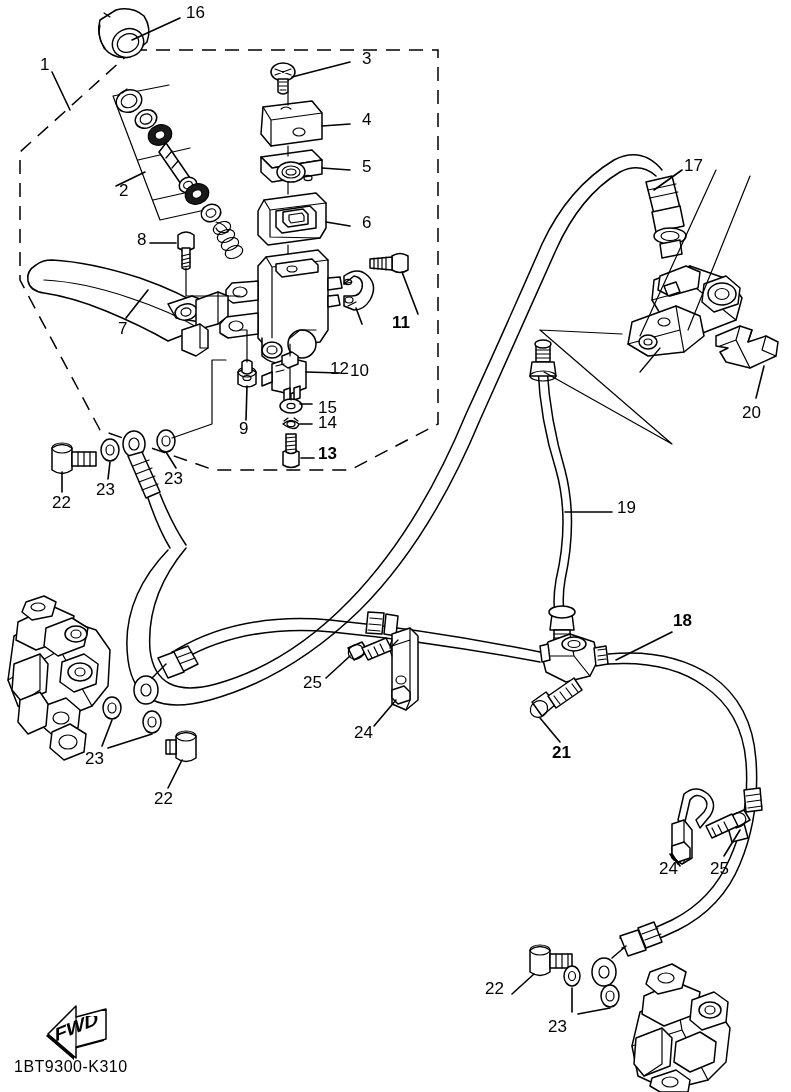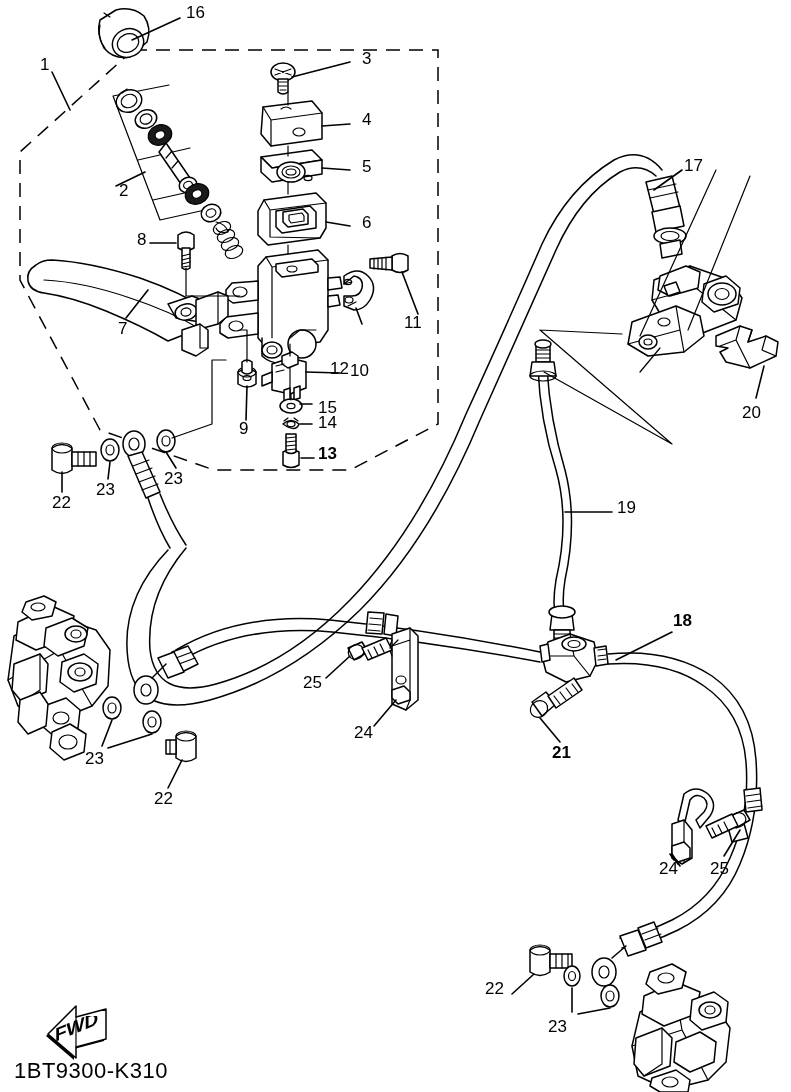--- a/index.html
+++ b/index.html
@@ -1,20 +1,20 @@
 <!DOCTYPE html>
 <html><head>
 <meta charset="utf-8">
 <style>
   html,body{margin:0;padding:0;background:#ffffff;}
   body{font-family:"Liberation Sans",sans-serif;}
   #page{position:relative;width:791px;height:1092px;background:#ffffff;overflow:hidden;}
   #diagram{position:absolute;left:0;top:0;width:791px;height:1092px;}
   .lbl{position:absolute;font-family:"Liberation Sans",sans-serif;font-size:17px;font-weight:400;color:#000;letter-spacing:0px;line-height:1;white-space:nowrap;}
-  #partno{position:absolute;left:14px;top:1058px;font-size:22px;font-family:"Liberation Sans",sans-serif;color:#000;letter-spacing:0.5px;white-space:nowrap;}
+  #partno{position:absolute;left:14px;top:1058px;font-size:16px;font-family:"Liberation Sans",sans-serif;color:#000;letter-spacing:0.5px;white-space:nowrap;}
   .fwdtxt{font-family:"Liberation Sans",sans-serif;font-weight:bold;font-size:19px;}
 </style>
 </head>
 <body>
 
 <div id="page">
 
 <svg id="diagram" viewBox="0 0 791 1092" xmlns="http://www.w3.org/2000/svg">
   <defs>
     <style>
@@ -552,21 +552,21 @@
   <div class="lbl" style="left:40px;top:56px;">1</div>
   <div class="lbl" style="left:119px;top:182px;">2</div>
   <div class="lbl" style="left:362px;top:50px;">3</div>
   <div class="lbl" style="left:362px;top:111px;">4</div>
   <div class="lbl" style="left:362px;top:158px;">5</div>
   <div class="lbl" style="left:362px;top:214px;">6</div>
   <div class="lbl" style="left:118px;top:320px;">7</div>
   <div class="lbl" style="left:137px;top:231px;">8</div>
   <div class="lbl" style="left:239px;top:420px;">9</div>
   <div class="lbl" style="left:350px;top:320px;margin-top:42px;">10</div>
-  <div class="lbl" style="left:404px;top:314px;">11</div>
+  <div class="lbl" style="left:392px;top:314px;font-weight:bold;">11</div>
   <div class="lbl" style="left:330px;top:360px;text-align:center;">12</div>
   <div class="lbl" style="left:318px;top:445px;font-weight:bold;">13</div>
   <div class="lbl" style="left:318px;top:414px;">14</div>
   <div class="lbl" style="left:318px;top:399px;">15</div>
   <div class="lbl" style="left:186px;top:4px;">16</div>
   <div class="lbl" style="left:684px;top:157px;">17</div>
   <div class="lbl" style="left:673px;top:612px;font-weight:bold;">18</div>
   <div class="lbl" style="left:617px;top:499px;">19</div>
   <div class="lbl" style="left:742px;top:404px;text-align:right;">20</div>
   <div class="lbl" style="left:552px;top:744px;font-weight:bold;">21</div>

